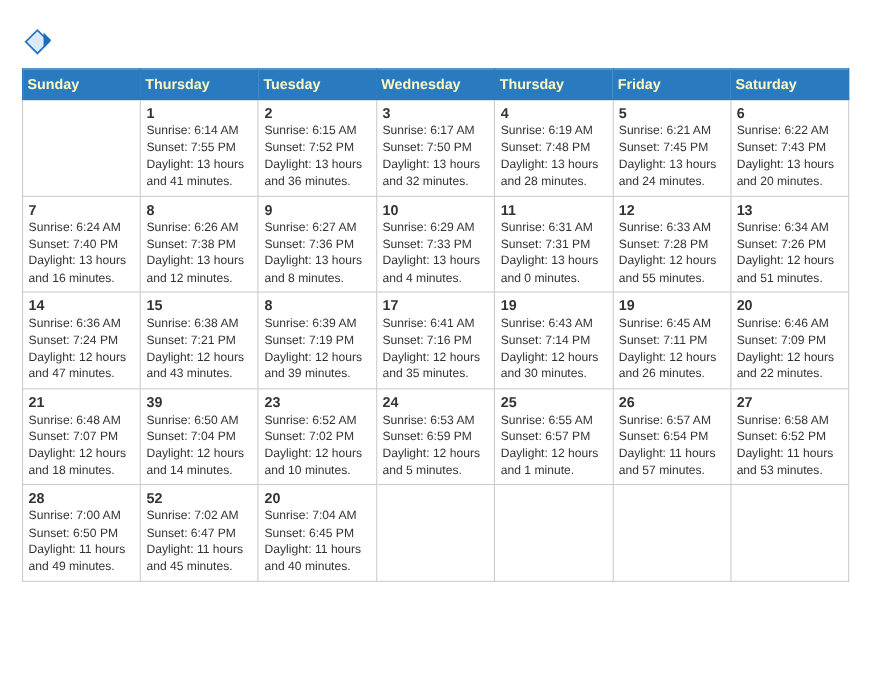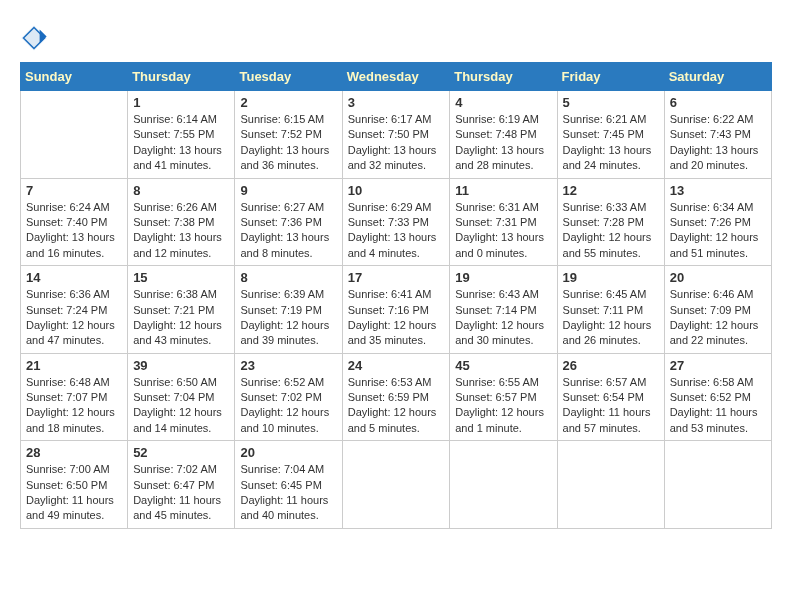--- a/index.html
+++ b/index.html
@@ -222,21 +222,21 @@
         </td>
         <td>
           <span class="day-number">23</span>
           <div class="day-info">Sunrise: 6:52 AM<br>Sunset: 7:02 PM<br>Daylight: 12 hours<br>and 10 minutes.</div>
         </td>
         <td>
           <span class="day-number">24</span>
           <div class="day-info">Sunrise: 6:53 AM<br>Sunset: 6:59 PM<br>Daylight: 12 hours<br>and 5 minutes.</div>
         </td>
         <td>
-          <span class="day-number">45</span>
+          <span class="day-number">25</span>
           <div class="day-info">Sunrise: 6:55 AM<br>Sunset: 6:57 PM<br>Daylight: 12 hours<br>and 1 minute.</div>
         </td>
         <td>
           <span class="day-number">26</span>
           <div class="day-info">Sunrise: 6:57 AM<br>Sunset: 6:54 PM<br>Daylight: 11 hours<br>and 57 minutes.</div>
         </td>
         <td>
           <span class="day-number">27</span>
           <div class="day-info">Sunrise: 6:58 AM<br>Sunset: 6:52 PM<br>Daylight: 11 hours<br>and 53 minutes.</div>
         </td>

